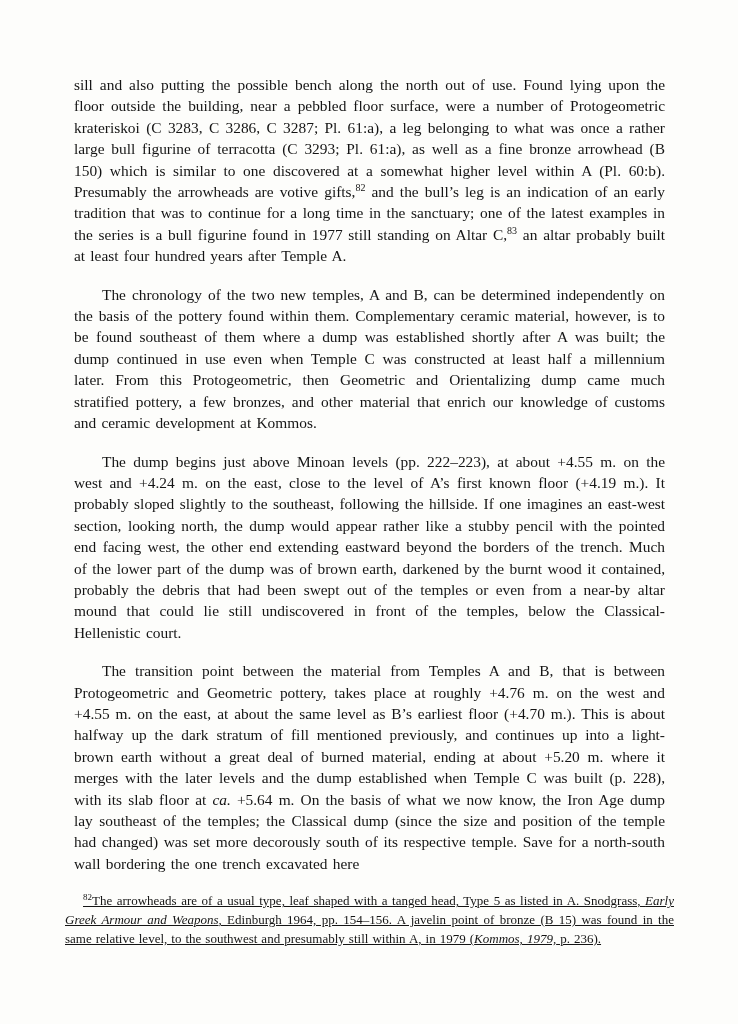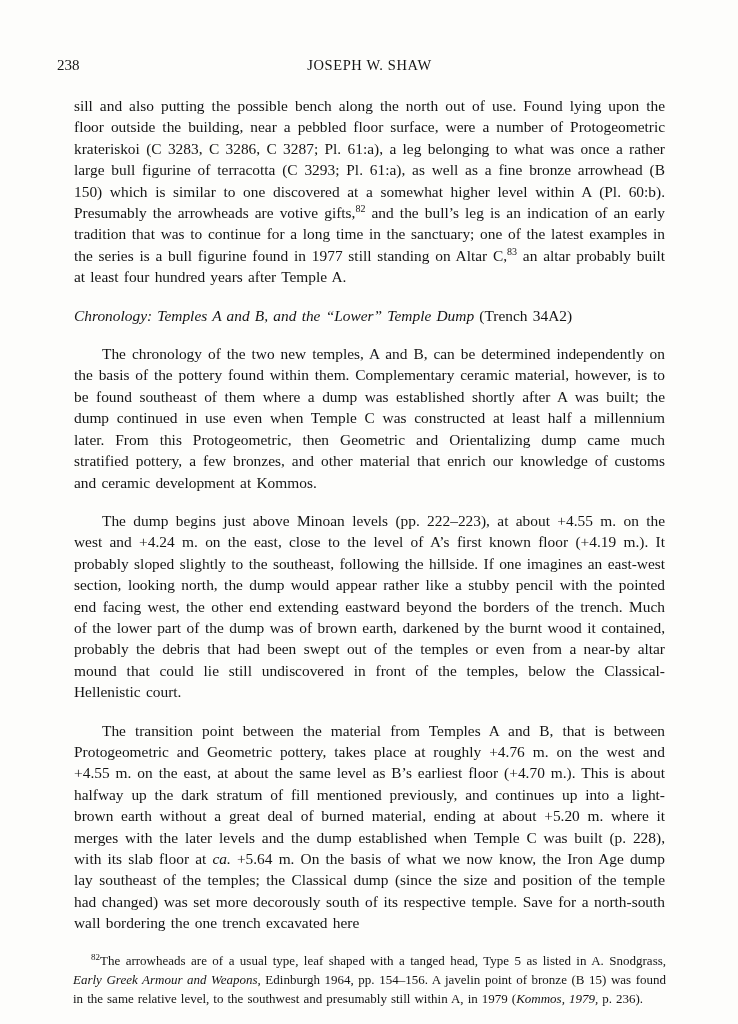--- a/index.html
+++ b/index.html
@@ -57,44 +57,40 @@
   em, .it { font-style: italic; }
   sup.fnref {
     font-size: 10px;
     line-height: 0;
     vertical-align: super;
   }
   .footnotes {
     margin-top: 13px;
   }
   .footnotes p {
-    margin: 16px;
+    margin: 8px;
     font-size: 13px;
     line-height: 19px;
     text-align: justify;
     word-spacing: 0.06em;
     text-indent: 18px;
+    text-decoration: underline;
   }
   .footnotes sup.fnref { font-size: 9px; }
 </style>
 </head>
 <body>
 
 <div class="page">
 
-  <div class="running-header">
-    <span class="page-number">238</span>
-    <span class="running-head">JOSEPH W. SHAW</span>
-  </div>
 
   <div class="body-text">
 
     <p><span>sill and also putting the possible bench along the north out of use. Found lying upon the floor outside the building, near a pebbled floor surface, were a number of Protogeometric krateriskoi (C 3283, C 3286, C 3287; Pl. 61:a), a leg belonging to what was once a rather large bull figurine of terracotta (C 3293; Pl. 61:a), as well as a fine bronze arrowhead (B 150) which is similar to one discovered at a somewhat higher level within A (Pl. 60:b). Presumably the arrowheads are votive gifts,</span><sup class="fnref">82</sup><span> and the bull’s leg is an indication of an early tradition that was to continue for a long time in the sanctuary; one of the latest examples in the series is a bull figurine found in 1977 still standing on Altar C,</span><sup class="fnref">83</sup><span> an altar probably built at least four hundred years after Temple A.</span></p>
 
-    <p class="section-heading"><span class="it">Chronology: Temples A and B, and the “Lower” Temple Dump</span><span> (Trench 34A2)</span></p>
 
     <p class="indent"><span>The chronology of the two new temples, A and B, can be determined independently on the basis of the pottery found within them. Complementary ceramic material, however, is to be found southeast of them where a dump was established shortly after A was built; the dump continued in use even when Temple C was constructed at least half a millennium later. From this Protogeometric, then Geometric and Orientalizing dump came much stratified pottery, a few bronzes, and other material that enrich our knowledge of customs and ceramic development at Kommos.</span></p>
 
     <p class="indent"><span>The dump begins just above Minoan levels (pp. 222–223), at about +4.55 m. on the west and +4.24 m. on the east, close to the level of A’s first known floor (+4.19 m.). It probably sloped slightly to the southeast, following the hillside. If one imagines an east-west section, looking north, the dump would appear rather like a stubby pencil with the pointed end facing west, the other end extending eastward beyond the borders of the trench. Much of the lower part of the dump was of brown earth, darkened by the burnt wood it contained, probably the debris that had been swept out of the temples or even from a near-by altar mound that could lie still undiscovered in front of the temples, below the Classical-Hellenistic court.</span></p>
 
     <p class="indent"><span>The transition point between the material from Temples A and B, that is between Protogeometric and Geometric pottery, takes place at roughly +4.76 m. on the west and +4.55 m. on the east, at about the same level as B’s earliest floor (+4.70 m.). This is about halfway up the dark stratum of fill mentioned previously, and continues up into a light-brown earth without a great deal of burned material, ending at about +5.20 m. where it merges with the later levels and the dump established when Temple C was built (p. 228), with its slab floor at </span><span class="it">ca.</span><span> +5.64 m. On the basis of what we now know, the Iron Age dump lay southeast of the temples; the Classical dump (since the size and position of the temple had changed) was set more decorously south of its respective temple. Save for a north-south wall bordering the one trench excavated here</span></p>
 
   </div>
 
   <div class="footnotes">

